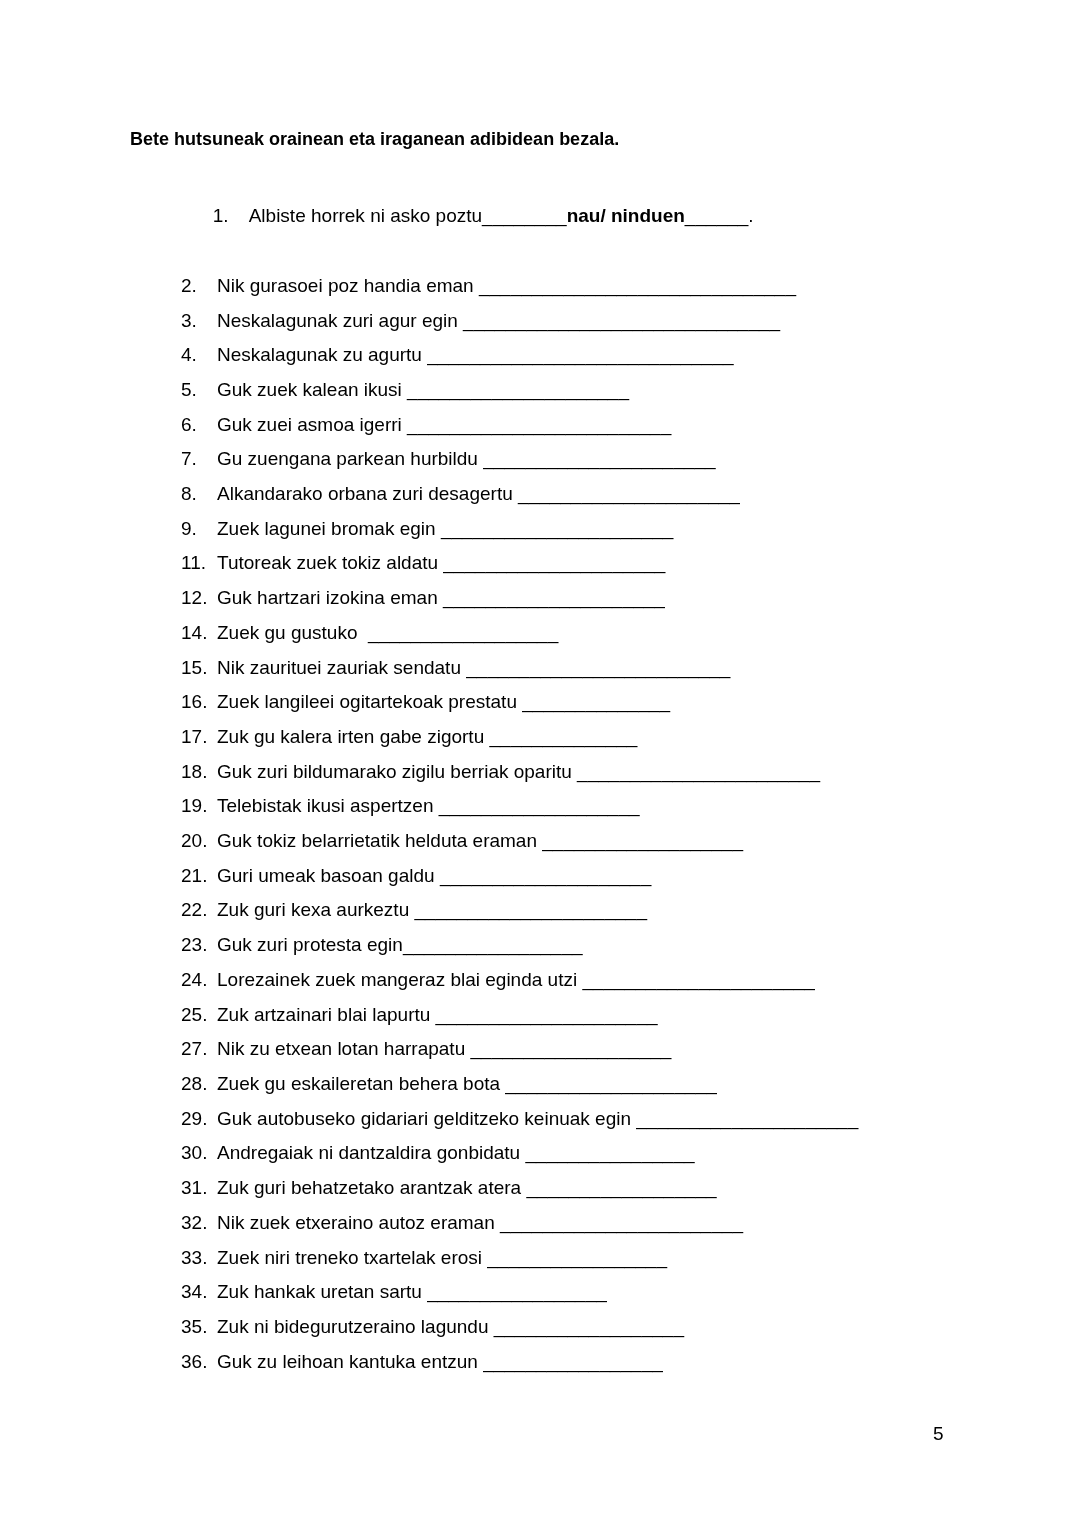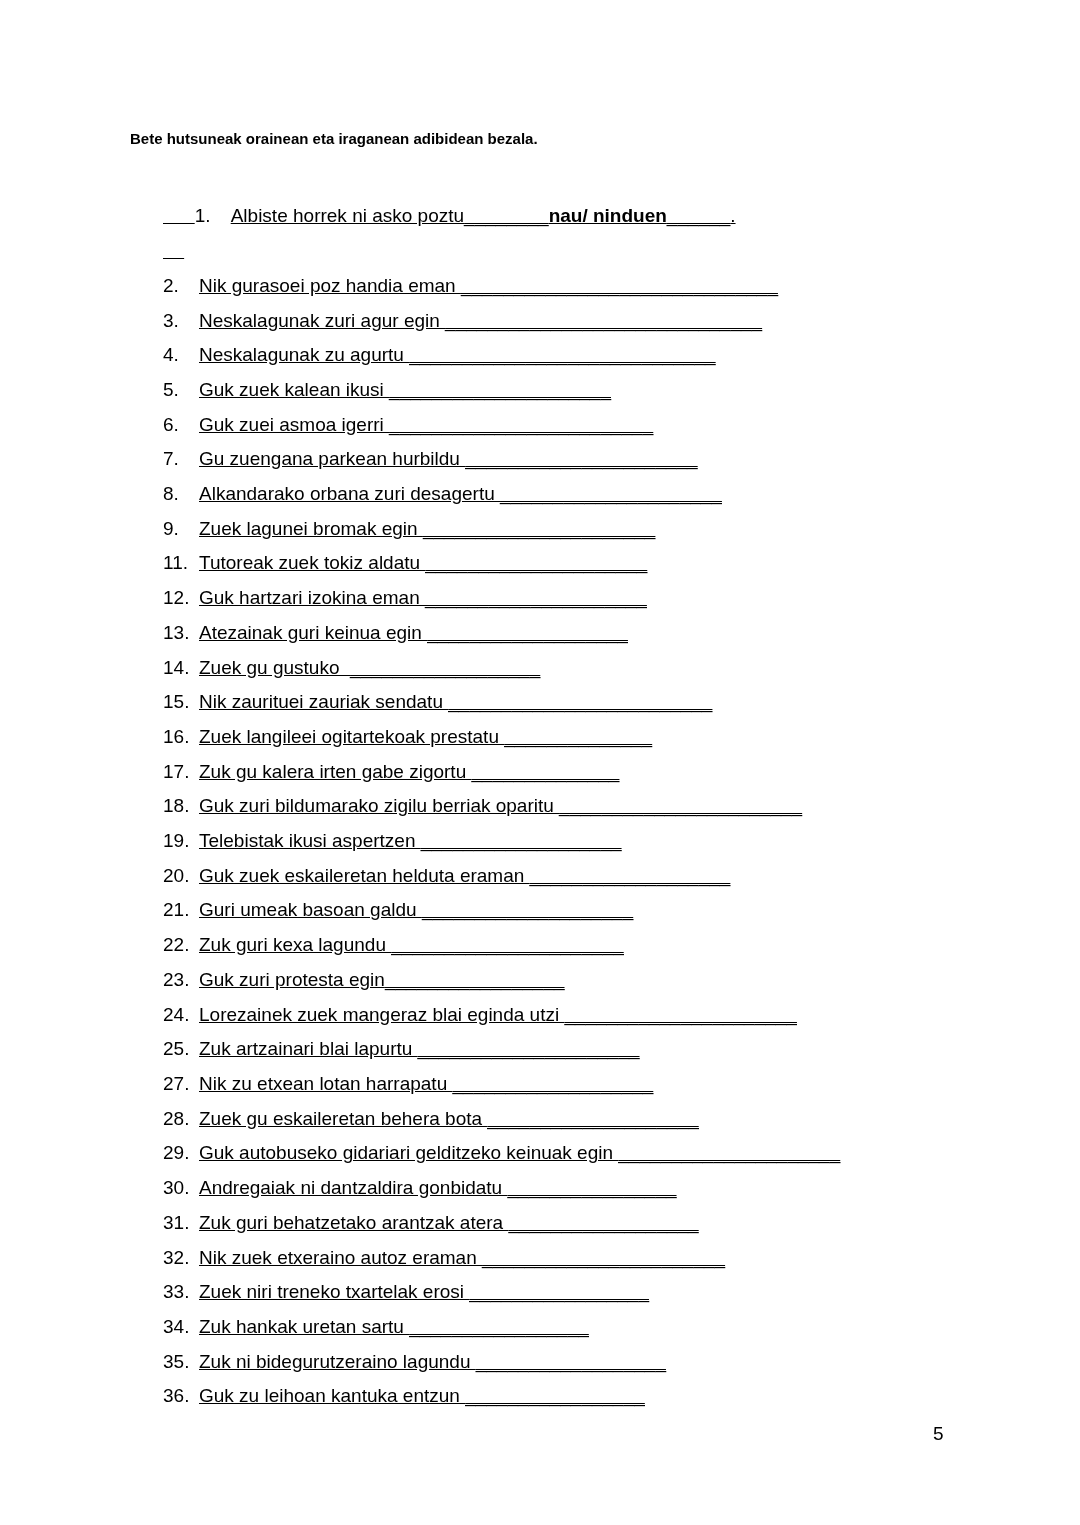--- a/index.html
+++ b/index.html
@@ -8,26 +8,26 @@
     height: 1525px;
     background: #ffffff;
     font-family: "Liberation Sans", sans-serif;
     font-size: 19px;
     color: #000000;
     position: relative;
     overflow: hidden;
   }
   .content { padding: 122px 60px 0 130px; }
   .title {
-    font-size: 15px;
+    font-size: 18px;
     font-weight: bold;
     line-height: 34.7px;
     margin: 0 0 8px 0;
   }
-  .list { margin-left: 33px; text-decoration: underline; }
+  .list { margin-left: 51px; }
   .row {
     line-height: 34.7px;
     white-space: pre;
   }
   .num {
     display: inline-block;
     min-width: 36px;
   }
   .answer { font-weight: bold; }
   .blank { font-weight: normal; }
@@ -55,30 +55,29 @@
         <div class="row"><span class="num">2.</span><span>Nik gurasoei poz handia eman </span><span class="blank">______________________________</span></div>
         <div class="row"><span class="num">3.</span><span>Neskalagunak zuri agur egin </span><span class="blank">______________________________</span></div>
         <div class="row"><span class="num">4.</span><span>Neskalagunak zu agurtu </span><span class="blank">_____________________________</span></div>
         <div class="row"><span class="num">5.</span><span>Guk zuek kalean ikusi </span><span class="blank">_____________________</span></div>
         <div class="row"><span class="num">6.</span><span>Guk zuei asmoa igerri </span><span class="blank">_________________________</span></div>
         <div class="row"><span class="num">7.</span><span>Gu zuengana parkean hurbildu </span><span class="blank">______________________</span></div>
         <div class="row"><span class="num">8.</span><span>Alkandarako orbana zuri desagertu </span><span class="blank">_____________________</span></div>
         <div class="row"><span class="num">9.</span><span>Zuek lagunei bromak egin </span><span class="blank">______________________</span></div>
         <div class="row"><span class="num">11.</span><span>Tutoreak zuek tokiz aldatu </span><span class="blank">_____________________</span></div>
         <div class="row"><span class="num">12.</span><span>Guk hartzari izokina eman </span><span class="blank">_____________________</span></div>
-        <div class="row"><span class="num">13.</span><span>Atezainak guri keinua egin </span><span class="blank">___________________</span></div>
         <div class="row"><span class="num">14.</span><span>Zuek gu gustuko  </span><span class="blank">__________________</span></div>
         <div class="row"><span class="num">15.</span><span>Nik zaurituei zauriak sendatu </span><span class="blank">_________________________</span></div>
         <div class="row"><span class="num">16.</span><span>Zuek langileei ogitartekoak prestatu </span><span class="blank">______________</span></div>
         <div class="row"><span class="num">17.</span><span>Zuk gu kalera irten gabe zigortu </span><span class="blank">______________</span></div>
         <div class="row"><span class="num">18.</span><span>Guk zuri bildumarako zigilu berriak oparitu </span><span class="blank">_______________________</span></div>
         <div class="row"><span class="num">19.</span><span>Telebistak ikusi aspertzen </span><span class="blank">___________________</span></div>
-        <div class="row"><span class="num">20.</span><span>Guk zuek eskaileretan helduta eraman </span><span class="blank">___________________</span></div>
+        <div class="row"><span class="num">20.</span><span>Guk tokiz belarrietatik helduta eraman </span><span class="blank">___________________</span></div>
         <div class="row"><span class="num">21.</span><span>Guri umeak basoan galdu </span><span class="blank">____________________</span></div>
-        <div class="row"><span class="num">22.</span><span>Zuk guri kexa lagundu </span><span class="blank">______________________</span></div>
+        <div class="row"><span class="num">22.</span><span>Zuk guri kexa aurkeztu </span><span class="blank">______________________</span></div>
         <div class="row"><span class="num">23.</span><span>Guk zuri protesta egin</span><span class="blank">_________________</span></div>
         <div class="row"><span class="num">24.</span><span>Lorezainek zuek mangeraz blai eginda utzi </span><span class="blank">______________________</span></div>
         <div class="row"><span class="num">25.</span><span>Zuk artzainari blai lapurtu </span><span class="blank">_____________________</span></div>
         <div class="row"><span class="num">27.</span><span>Nik zu etxean lotan harrapatu </span><span class="blank">___________________</span></div>
         <div class="row"><span class="num">28.</span><span>Zuek gu eskaileretan behera bota </span><span class="blank">____________________</span></div>
         <div class="row"><span class="num">29.</span><span>Guk autobuseko gidariari gelditzeko keinuak egin </span><span class="blank">_____________________</span></div>
         <div class="row"><span class="num">30.</span><span>Andregaiak ni dantzaldira gonbidatu </span><span class="blank">________________</span></div>
         <div class="row"><span class="num">31.</span><span>Zuk guri behatzetako arantzak atera </span><span class="blank">__________________</span></div>
         <div class="row"><span class="num">32.</span><span>Nik zuek etxeraino autoz eraman </span><span class="blank">_______________________</span></div>
         <div class="row"><span class="num">33.</span><span>Zuek niri treneko txartelak erosi </span><span class="blank">_________________</span></div>

